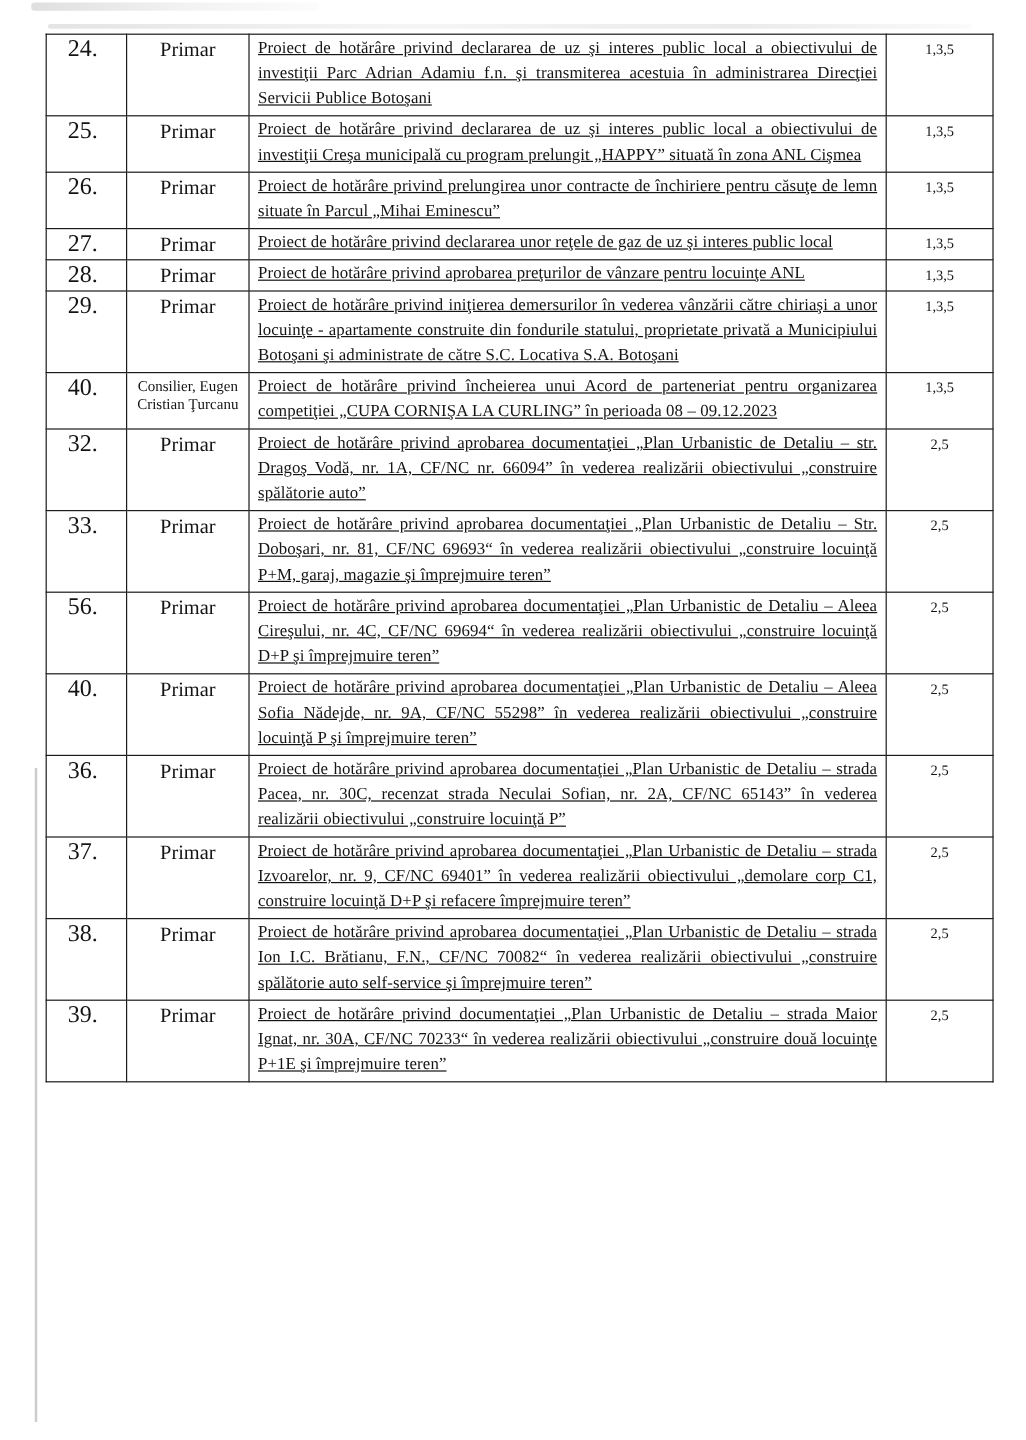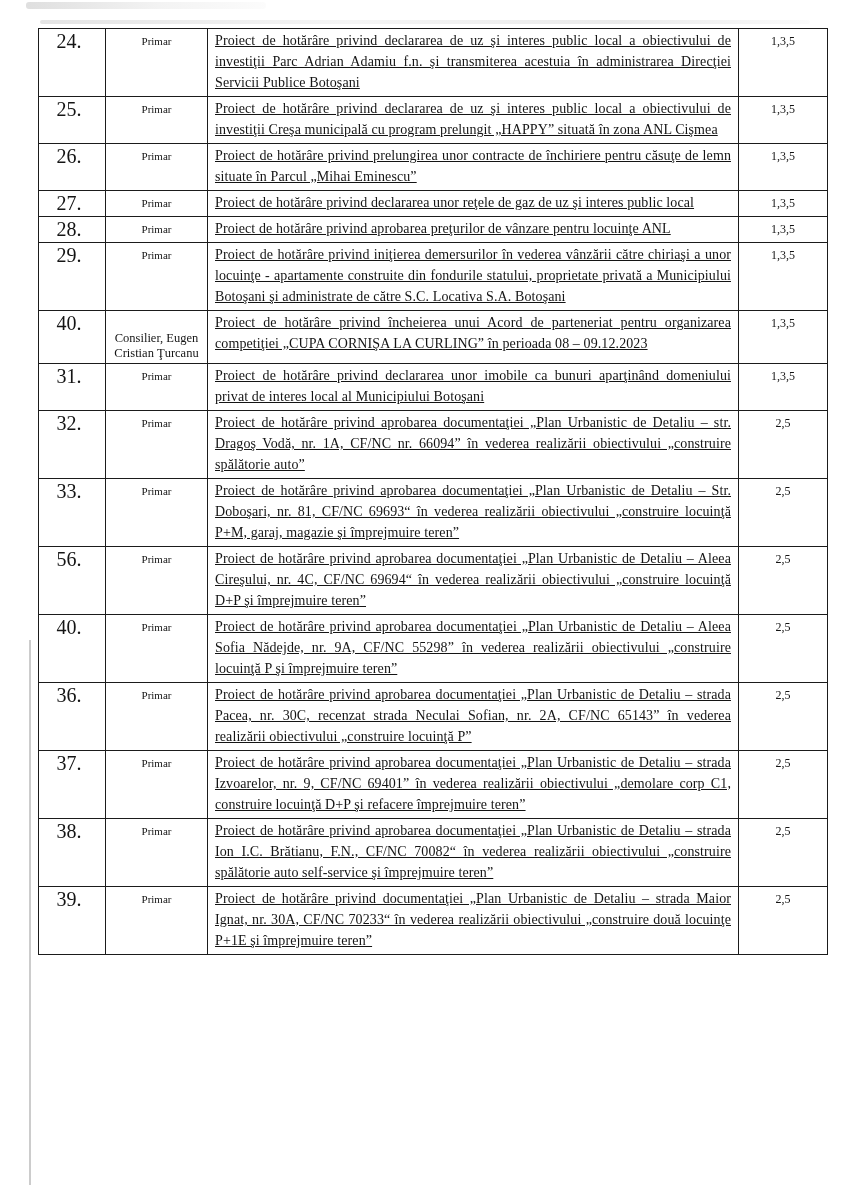--- a/index.html
+++ b/index.html
@@ -49,28 +49,28 @@
     vertical-align: top;
   }
   td.nr {
     text-align: center;
     font-size: 20px;
     line-height: 21px;
     padding: 2px 6px 2px 0;
   }
   td.initiator {
     text-align: center;
-    font-size: 11px;
+    font-size: 17px;
     line-height: 21px;
     padding: 2px 2px;
   }
   td.initiator.small {
     font-size: 12.5px;
     line-height: 15px;
-    padding-top: 20px;
+    padding-top: 4px;
   }
   td.description {
     text-align: justify;
     font-size: 14px;
     line-height: 21px;
     padding: 1px 7px 3px 7px;
     letter-spacing: 0.1px;
     text-decoration: underline;
   }
   td.aviz {
@@ -132,26 +132,20 @@
           <td class="description">Proiect de hotărâre privind iniţierea demersurilor în vederea vânzării către chiriaşi a unor locuinţe - apartamente construite din fondurile statului, proprietate privată a Municipiului Botoşani şi administrate de către S.C. Locativa S.A. Botoşani</td>
           <td class="aviz">1,3,5</td>
         </tr>
         <tr>
           <td class="nr">40.</td>
           <td class="initiator small">Consilier, Eugen Cristian Ţurcanu</td>
           <td class="description">Proiect de hotărâre privind încheierea unui Acord de parteneriat pentru organizarea competiţiei „CUPA CORNIŞA LA CURLING” în perioada 08 – 09.12.2023</td>
           <td class="aviz">1,3,5</td>
         </tr>
         <tr>
-          <td class="nr">31.</td>
-          <td class="initiator">Primar</td>
-          <td class="description">Proiect de hotărâre privind declararea unor imobile ca bunuri aparţinând domeniului privat de interes local al Municipiului Botoşani</td>
-          <td class="aviz">1,3,5</td>
-        </tr>
-        <tr>
           <td class="nr">32.</td>
           <td class="initiator">Primar</td>
           <td class="description">Proiect de hotărâre privind aprobarea documentaţiei „Plan Urbanistic de Detaliu – str. Dragoş Vodă, nr. 1A, CF/NC nr. 66094” în vederea realizării obiectivului „construire spălătorie auto”</td>
           <td class="aviz">2,5</td>
         </tr>
         <tr>
           <td class="nr">33.</td>
           <td class="initiator">Primar</td>
           <td class="description">Proiect de hotărâre privind aprobarea documentaţiei „Plan Urbanistic de Detaliu – Str. Doboşari, nr. 81, CF/NC 69693“ în vederea realizării obiectivului „construire locuinţă P+M, garaj, magazie şi împrejmuire teren”</td>
           <td class="aviz">2,5</td>

